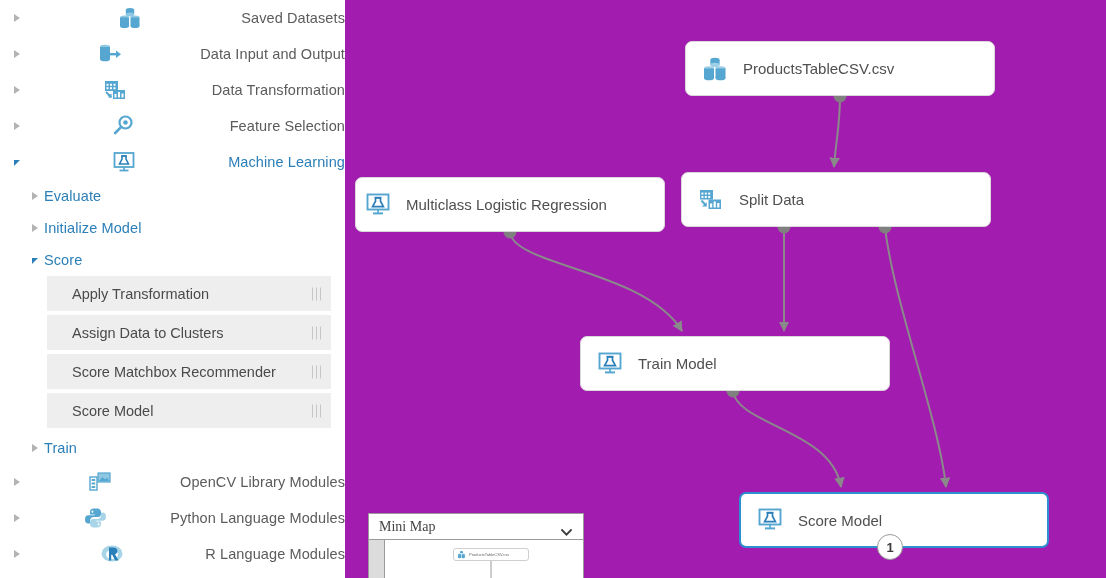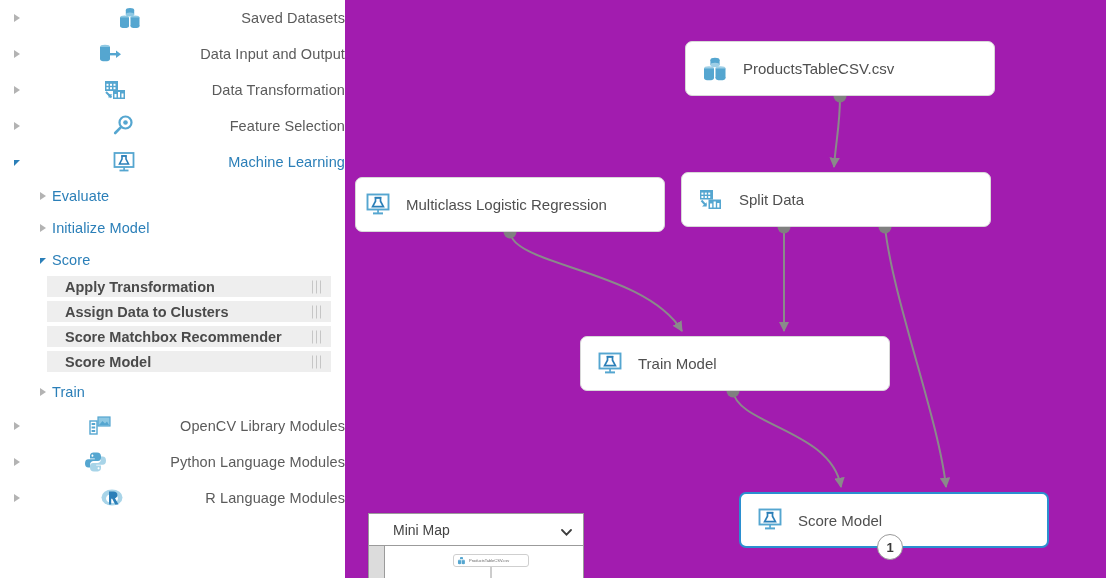--- a/index.html
+++ b/index.html
@@ -64,39 +64,38 @@
   .cat-icon svg { display:block; }
   .cat-label {
     font-size: 14.5px;
     color: #5b5b5b;
     letter-spacing: .1px;
     white-space: nowrap;
   }
   .tree-row.selected-cat .cat-label { color: #2b7fb8; }
 
   
-  .tree-row.sub { padding-left: 34px; height: 32px; }
+  .tree-row.sub { padding-left: 26px; height: 32px; }
   .tree-row.sub .cat-label {
     color: #2b7fb8;
     font-size: 14.5px;
   }
 
   
   .module-item {
     position: relative;
     margin-left: 47px;
     margin-right: 14px;
-    height: 21px;
+    height: 35px;
     background: #eeeeee;
     display: flex;
     align-items: center;
-    padding-left: 18px;
+    padding-left: 25px;
     margin-bottom: 4px;
     cursor: grab;
-    font-weight: bold;
   }
   .module-item .mi-label {
     font-size: 14.5px;
     color: #4a4a4a;
     white-space: nowrap;
   }
   .grip {
     position: absolute;
     right: 10px; top: 50%;
     transform: translateY(-50%);
@@ -168,27 +167,28 @@
     left: 23px;
     bottom: -1px;
     width: 216px;
     height: 66px;
     background: #ffffff;
     border: 1px solid #9b9b9b;
     box-shadow: 0 0 0 1px rgba(0,0,0,0.02);
   }
   #minimap-header {
     position: relative;
-    height: 32px;
+    height: 26px;
     border-bottom: 1px solid #9b9b9b;
     display: flex;
     align-items: center;
-    padding-left: 24px;
+    padding-left: 10px;
     background: #ffffff;
     cursor: pointer;
+    font-family: Liberation Serif, serif;
   }
   #minimap-title {
     font-size: 14px;
     color: #444;
   }
   .chev {
     position: absolute;
     right: 11px; top: 8px;
     width: 11px; height: 7px;
   }

